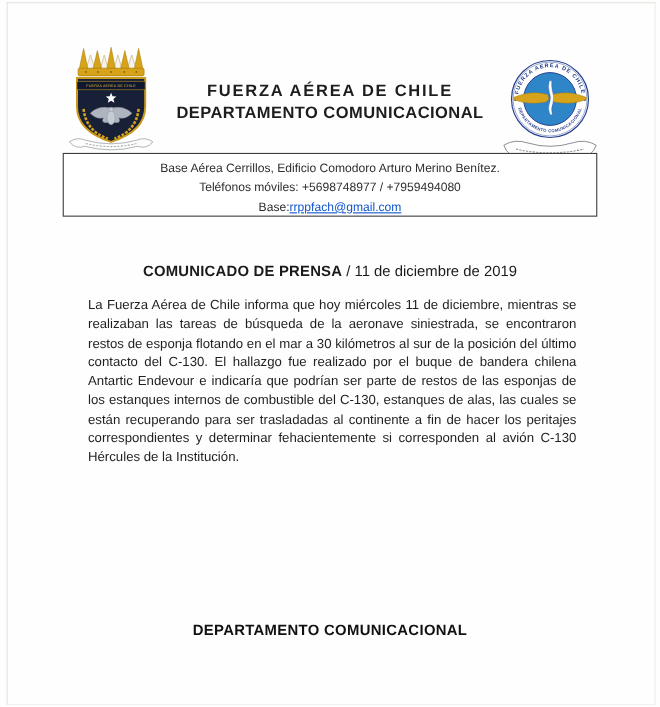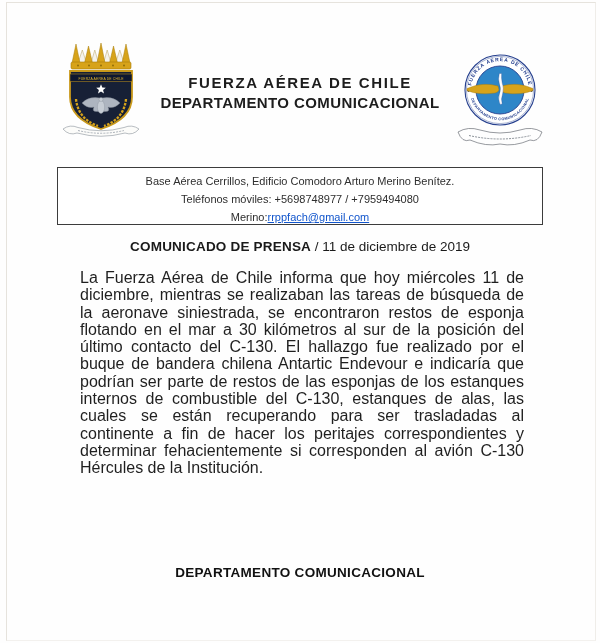--- a/index.html
+++ b/index.html
@@ -17,33 +17,33 @@
   .seal-right{position:absolute;left:452px;top:53px;}
   .header-titles{
     position:absolute;top:74px;left:0;right:0;text-align:center;
     font-weight:bold;color:#1d1d1d;
   }
   .org-title{font-size:15px;letter-spacing:1.6px;}
   .dept-title{font-size:15px;letter-spacing:0.4px;margin-top:3px;}
   .contact-box{
     position:absolute;left:57px;top:139px;width:484px;height:56px;
     border:1px solid #3c3c3c;background:#ffffff;text-align:center;
-    font-size:11px;color:#2e2e2e;margin-top:28px;
+    font-size:11px;color:#2e2e2e;
   }
   .contact-box p{margin:0;line-height:18px;}
   .contact-box p:first-child{margin-top:4px;}
   a.email{color:#1155cc;text-decoration:underline;cursor:pointer;text-align:center;}
   .release-title{
     position:absolute;top:239px;left:0;right:0;text-align:center;
     font-size:13.5px;color:#1a1a1a;
   }
   .release-title .t{font-weight:bold;letter-spacing:0.2px;}
   .body-text{
     position:absolute;top:269px;left:80px;width:444px;margin:0;
-    font-size:16px;line-height:17.3px;text-align:justify;color:#1f1f1f;
+    font-size:12px;line-height:17.3px;text-align:justify;color:#1f1f1f;
   }
   .footer-sig{
     position:absolute;top:565px;left:0;right:0;text-align:center;
     font-weight:bold;font-size:13.5px;letter-spacing:0.3px;color:#111;
   }
 </style>
 </head>
 <body>
 
 <div class="stage">
@@ -110,21 +110,21 @@
     <path d="M47.3,20.5 Q45.8,26 47.4,31 Q49.4,36 47.4,41 Q45.6,46 48.2,51.5 L50.2,51 Q48.6,46 50.6,41 Q52.2,35 50.2,30 Q49.2,25 49.6,20.5 Z" fill="#fdfdfd" stroke="#27418f" stroke-width="0.3"></path>
     <g>
       <path d="M6,79 Q16,73 28,77 Q48,83 68,77 Q80,73 90,79 Q86,90 78,87 Q62,94 48,91 Q34,94 18,87 Q10,90 6,79 Z" fill="#fefefe" stroke="#6a6f76" stroke-width="0.7"></path>
       <path d="M17,82.5 Q48,89.5 79,82.5" stroke="#8a9097" stroke-width="1" fill="none" stroke-dasharray="2 1.1"></path>
     </g>
   </svg>
 
   <div class="contact-box">
     <p>Base Aérea Cerrillos, Edificio Comodoro Arturo Merino Benítez.</p>
     <p>Teléfonos móviles: +5698748977 / +7959494080</p>
-    <p><span>Merino:</span><a class="email" href="#">rrppfach@gmail.com</a></p>
+    <p><span>Base:</span><a class="email" href="#">rrppfach@gmail.com</a></p>
   </div>
 
   <div class="release-title">
     <span class="t">COMUNICADO DE PRENSA</span><span> / </span><span>11 de diciembre de 2019</span>
   </div>
 
   <p class="body-text">La Fuerza Aérea de Chile informa que hoy miércoles 11 de diciembre, mientras se realizaban las tareas de búsqueda de la aeronave siniestrada, se encontraron restos de esponja flotando en el mar a 30 kilómetros al sur de la posición del último contacto del C-130. El hallazgo fue realizado por el buque de bandera chilena Antartic Endevour e indicaría que podrían ser parte de restos de las esponjas de los estanques internos de combustible del C-130, estanques de alas, las cuales se están recuperando para ser trasladadas al continente a fin de hacer los peritajes correspondientes y determinar fehacientemente si corresponden al avión C-130 Hércules de la Institución.</p>
 
   <div class="footer-sig">DEPARTAMENTO COMUNICACIONAL</div>
 </div>

